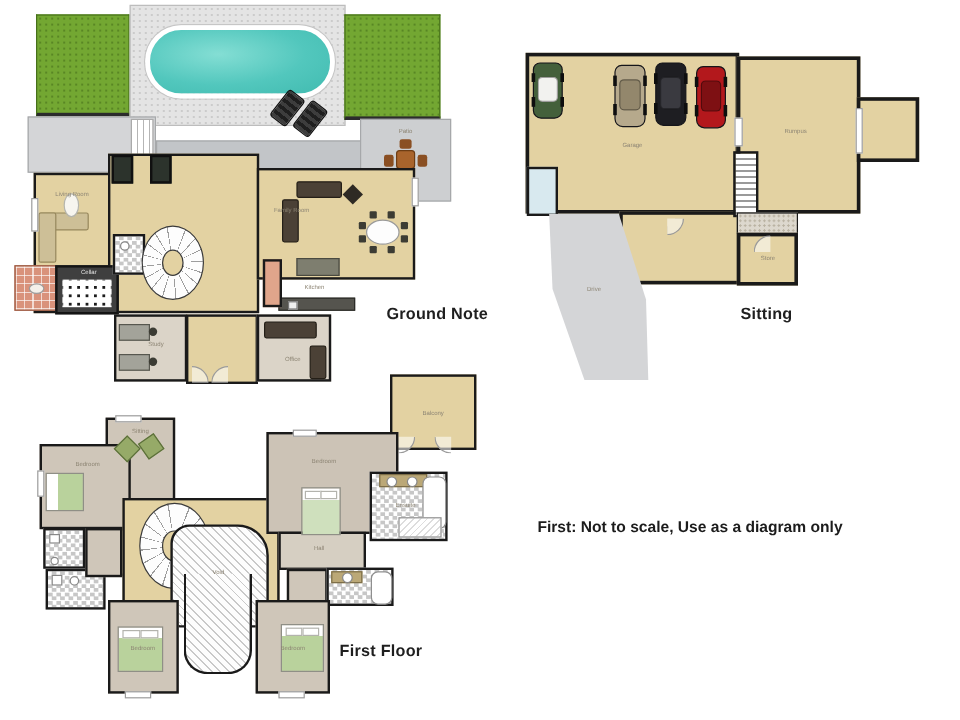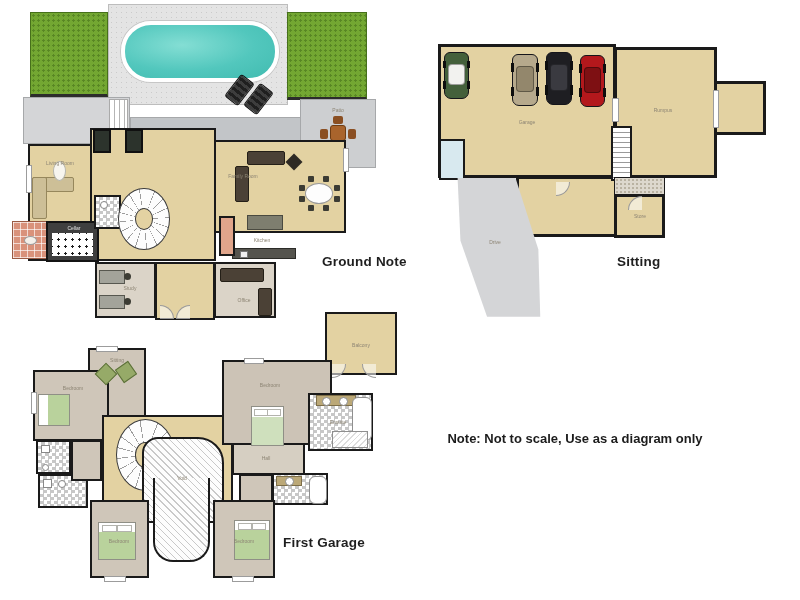--- a/index.html
+++ b/index.html
@@ -249,19 +249,19 @@
   <div class="win" style="left:96px;top:346px;width:20px;height:4px;"></div>
 
   <div class="lbl" style="left:117px;top:360px;">Sitting</div>
   <div class="lbl" style="left:73px;top:388px;">Bedroom</div>
   <div class="lbl" style="left:270px;top:385px;">Bedroom</div>
   <div class="lbl" style="left:338px;top:422px;">Ensuite</div>
   <div class="lbl" style="left:266px;top:458px;">Hall</div>
   <div class="lbl" style="left:119px;top:541px;">Bedroom</div>
   <div class="lbl" style="left:244px;top:541px;">Bedroom</div>
 
-  <div class="floorlabel" style="left:283px;top:535px;">First Garage</div>
+  <div class="floorlabel" style="left:283px;top:535px;">First Floor</div>
 
   <div class="addr">
-    <div class="note">Note: Not to scale,  Use as a diagram only</div>
+    <div class="note">First: Not to scale,  Use as a diagram only</div>
   </div>
 
 </div>
 
 </body></html>

